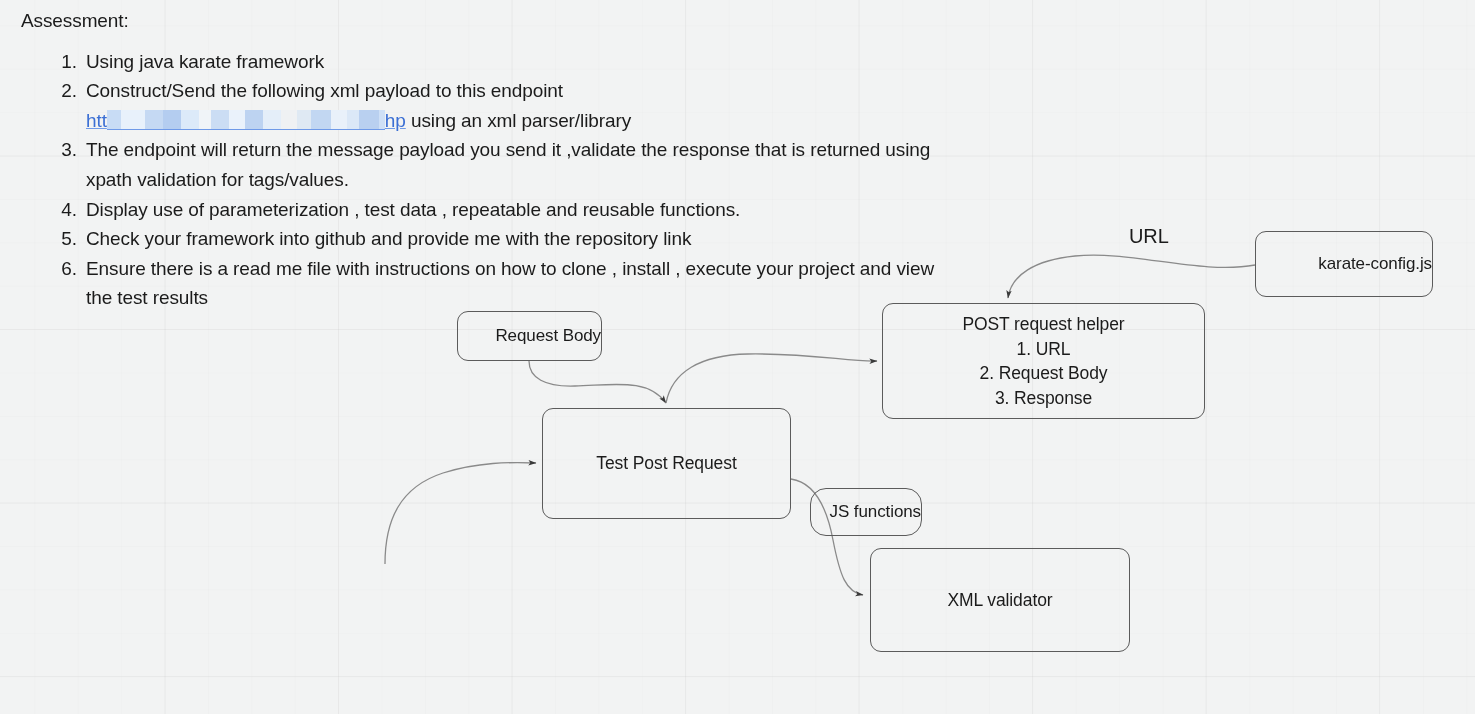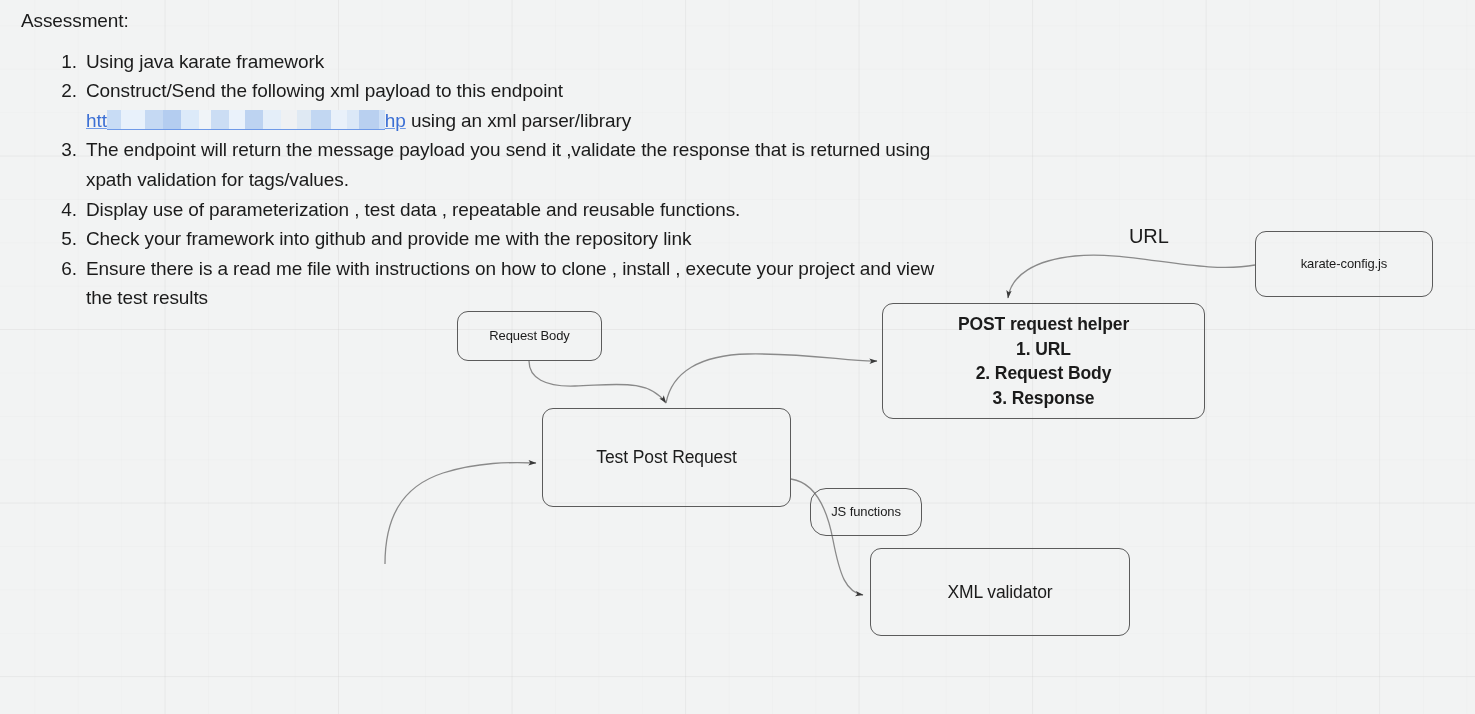--- a/index.html
+++ b/index.html
@@ -104,38 +104,38 @@
     display: flex;
     align-items: center;
     justify-content: center;
     text-align: center;
     color: #1b1b1b;
     font-size: 17.5px;
     line-height: 24.5px;
     letter-spacing: -0.1px;
     cursor: default;
   }
-  .node.small { font-size: 13px; }
+  .node.small { font-size: 17px; justify-content: flex-end; }
   .node-lines { white-space: pre-line; }
 
   .free-label {
     position: absolute;
     color: #1b1b1b;
     font-size: 20px;
     line-height: 24px;
     letter-spacing: -0.1px;
   }
 
   
   #node-request-body    { left: 457px; top: 311px; width: 145px;  height: 50px;  }
-  #node-post-helper     { left: 882px; top: 303px; width: 323px;  height: 116px; font-weight: bold; }
+  #node-post-helper     { left: 882px; top: 303px; width: 323px;  height: 116px; }
   #node-karate-config   { left: 1255px; top: 231px; width: 178px; height: 66px;  }
-  #node-test-post       { left: 542px; top: 408px; width: 249px;  height: 99px; }
+  #node-test-post       { left: 542px; top: 408px; width: 249px;  height: 111px; }
   #node-js-functions    { left: 810px; top: 488px; width: 112px;  height: 48px; border-radius: 16px;  }
-  #node-xml-validator   { left: 870px; top: 548px; width: 260px;  height: 88px; align-items: center;  }
+  #node-xml-validator   { left: 870px; top: 548px; width: 260px;  height: 104px; align-items: center;  }
   #node-parallel-runner { left: 270px; top: 564px; width: 229px;  height: 108px; }
 
   #label-url { left: 1129px; top: 224px; }
 </style>
 </head>
 <body>
 
 <div id="canvas">
 
   <div id="assessment">

